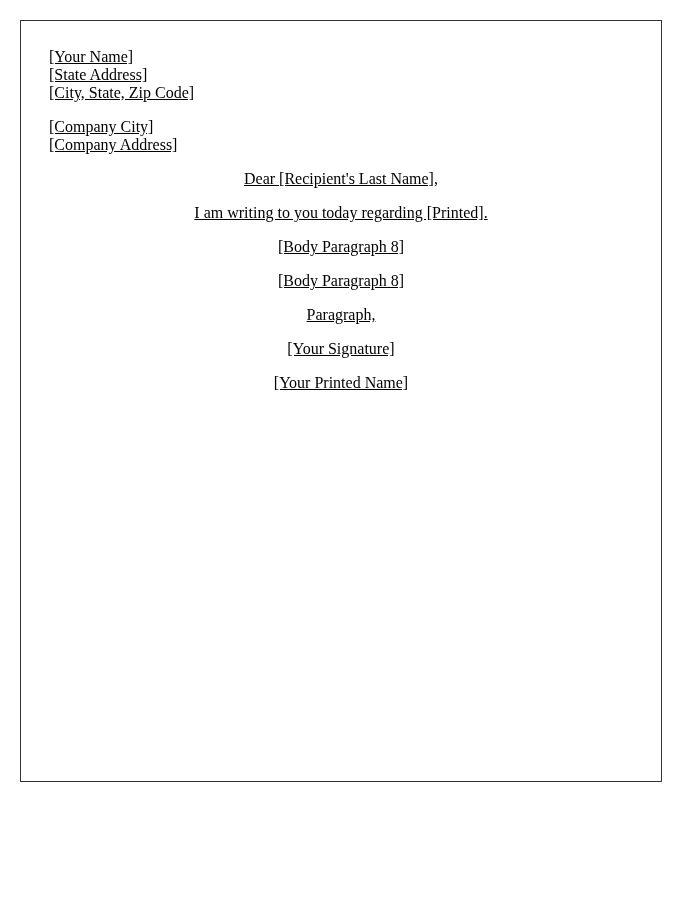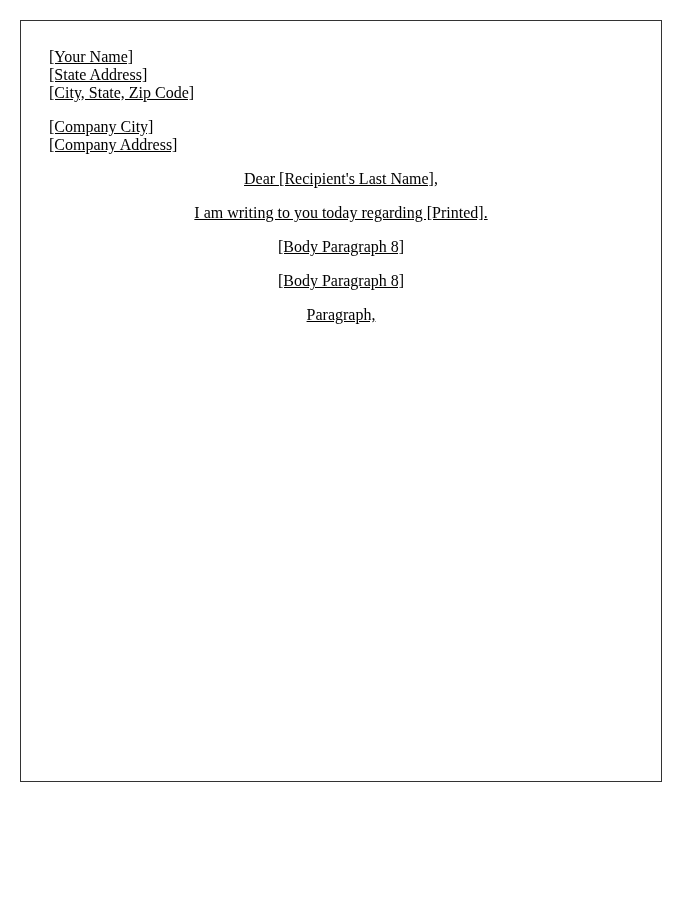--- a/index.html
+++ b/index.html
@@ -59,15 +59,17 @@
     <div class="block">
       <span class="line">[Company City]</span>
       <span class="line">[Company Address]</span>
     </div>
 
     <p>Dear [Recipient's Last Name],</p>
     <p>I am writing to you today regarding [Printed].</p>
     <p>[Body Paragraph 8]</p>
     <p>[Body Paragraph 8]</p>
     <p>Paragraph,</p>
+    <p>[Your Signature]</p>
+    <p>[Your Printed Name]</p>
 
   </div>
 </div>
 
 </body></html>

